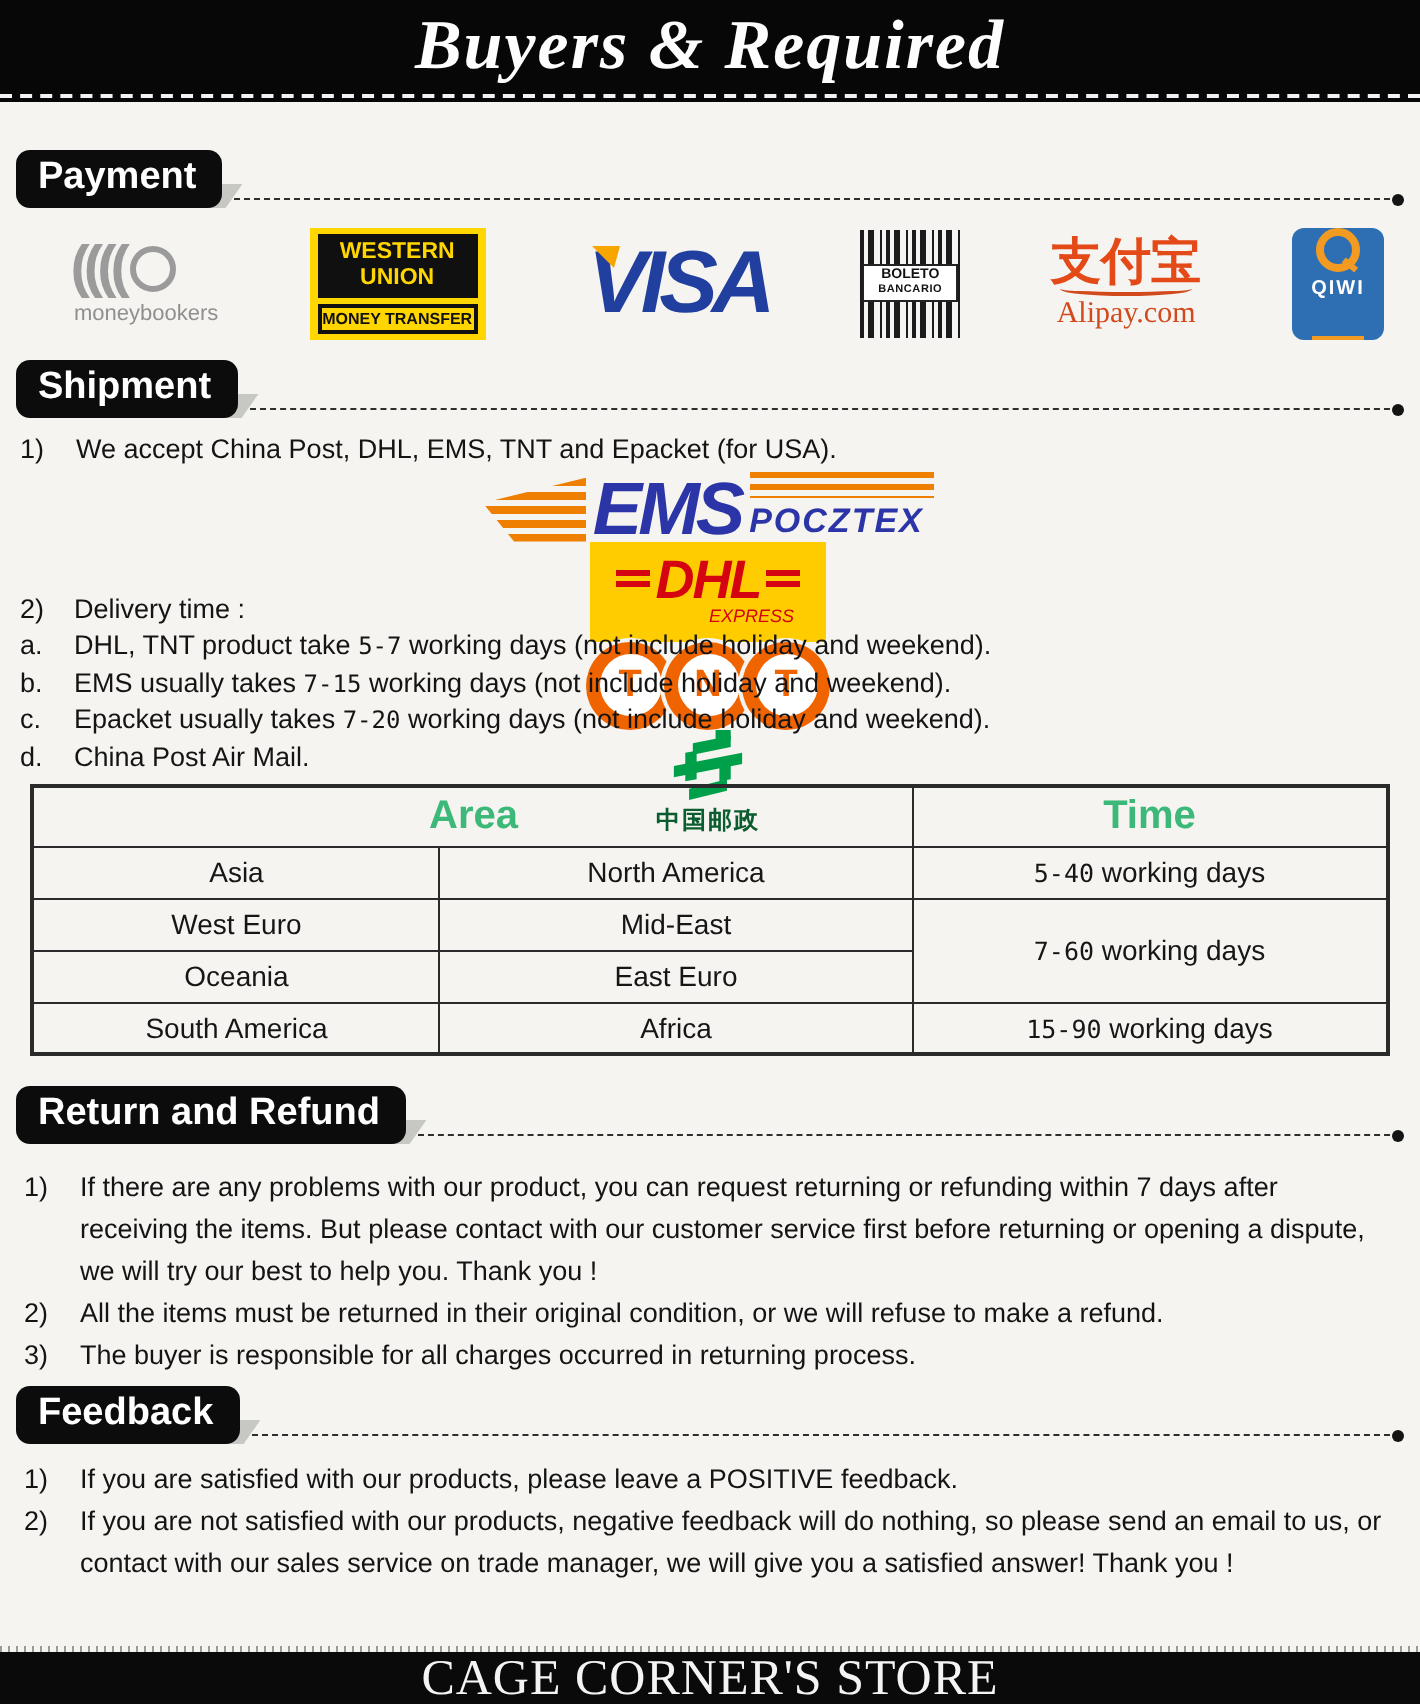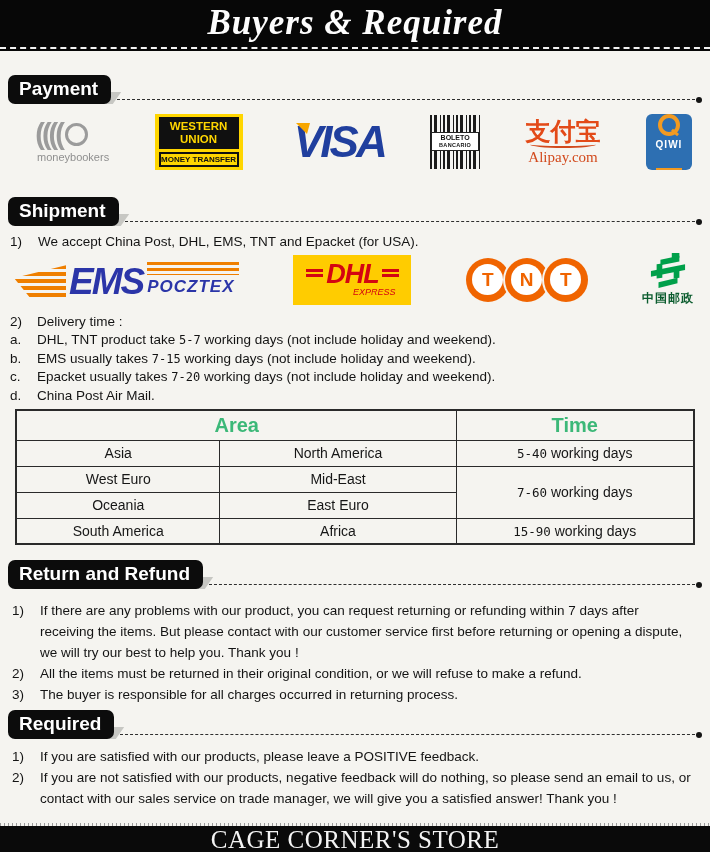--- a/index.html
+++ b/index.html
@@ -59,21 +59,21 @@
   .alipay-cn { color:#e34a18; font-size:25px; font-weight:bold; line-height:1.05; }
   .alipay-swoosh { width:66px; height:7px; border-bottom:2px solid #d2491c; border-radius:0 0 50% 50%; margin-top:-3px; }
   .alipay-en { color:#d2491c; font-size:15px; font-family:"Liberation Serif", serif; margin-top:1px; }
   
   .qiwi-logo { width:46px; height:56px; background:#2d6fb2; border-radius:6px; flex:none; display:flex; flex-direction:column; align-items:center; justify-content:center; }
   .qiwi-q { width:22px; height:22px; border:4px solid #f29a21; border-radius:50%; position:relative; }
   .qiwi-q::after { content:""; position:absolute; right:-3px; bottom:-2px; width:8px; height:3px; background:#f29a21; transform:rotate(40deg); }
   .qiwi-text { color:#ffffff; font-size:10px; font-weight:bold; letter-spacing:1px; margin-top:3px; border-bottom:2px solid #f29a21; padding-bottom:18px; }
 
   
-  .ship-logos { margin:2px 16px 0 14px; height:54px; justify-content:space-between; }
+  .ship-logos { margin:2px 16px 0 14px; height:54px; justify-content:space-between;flex-direction:column; }
   
   .ems-logo { display:flex; align-items:flex-end; }
   .ems-wing { width:52px; height:32px; flex:none; background:repeating-linear-gradient(#ef7f00 0 4px,rgba(0,0,0,0) 4px 7px); clip-path:polygon(0 40%,100% 0,100% 100%,30% 100%); margin-right:3px; }
   .ems-text { color:#2b35a8; font-size:37px; font-weight:bold; font-style:italic; letter-spacing:-2px; line-height:0.85; }
   .ems-right { display:flex; flex-direction:column; margin-left:4px; }
   .ems-stripes { width:92px; height:13px; background:repeating-linear-gradient(#ef7f00 0 3px,rgba(0,0,0,0) 3px 6px); margin-bottom:2px; }
   .ems-sub { color:#2b35a8; font-style:italic; font-weight:bold; font-size:17px; letter-spacing:1px; }
   
   .dhl-logo { background:#ffcc00; width:118px; height:50px; flex:none; display:flex; flex-direction:column; justify-content:center; align-items:center; }
   .dhl-main { display:flex; align-items:center; }
@@ -144,21 +144,21 @@
       <span class="alipay-cn">支付宝</span>
       <span class="alipay-swoosh"></span>
       <span class="alipay-en">Alipay.com</span>
     </div>
     <div class="qiwi-logo">
       <span class="qiwi-q"></span>
       <span class="qiwi-text">QIWI</span>
     </div>
   </div>
 
-  <div class="sec-head" style="margin-top:25px;">
+  <div class="sec-head" style="margin-top:8px;">
     <span class="sec-label">Shipment</span>
     <span class="wedge"></span>
     <span class="dashline"></span>
   </div>
 
   <div class="li ship-li">
     <span class="marker">1)</span>
     <span class="txt">We accept China Post, DHL, EMS, TNT and Epacket (for USA).</span>
   </div>
 
@@ -276,21 +276,21 @@
       <span class="marker">2)</span>
       <span class="txt">All the items must be returned in their original condition, or we will refuse to make a refund.</span>
     </div>
     <div class="li">
       <span class="marker">3)</span>
       <span class="txt">The buyer is responsible for all charges occurred in returning process.</span>
     </div>
   </div>
 
   <div class="sec-head" style="margin-top:5px;">
-    <span class="sec-label">Required</span>
+    <span class="sec-label">Feedback</span>
     <span class="wedge"></span>
     <span class="dashline"></span>
   </div>
 
   <div class="fb-list">
     <div class="li">
       <span class="marker">1)</span>
       <span class="txt">If you are satisfied with our products, please leave a POSITIVE feedback.</span>
     </div>
     <div class="li">

